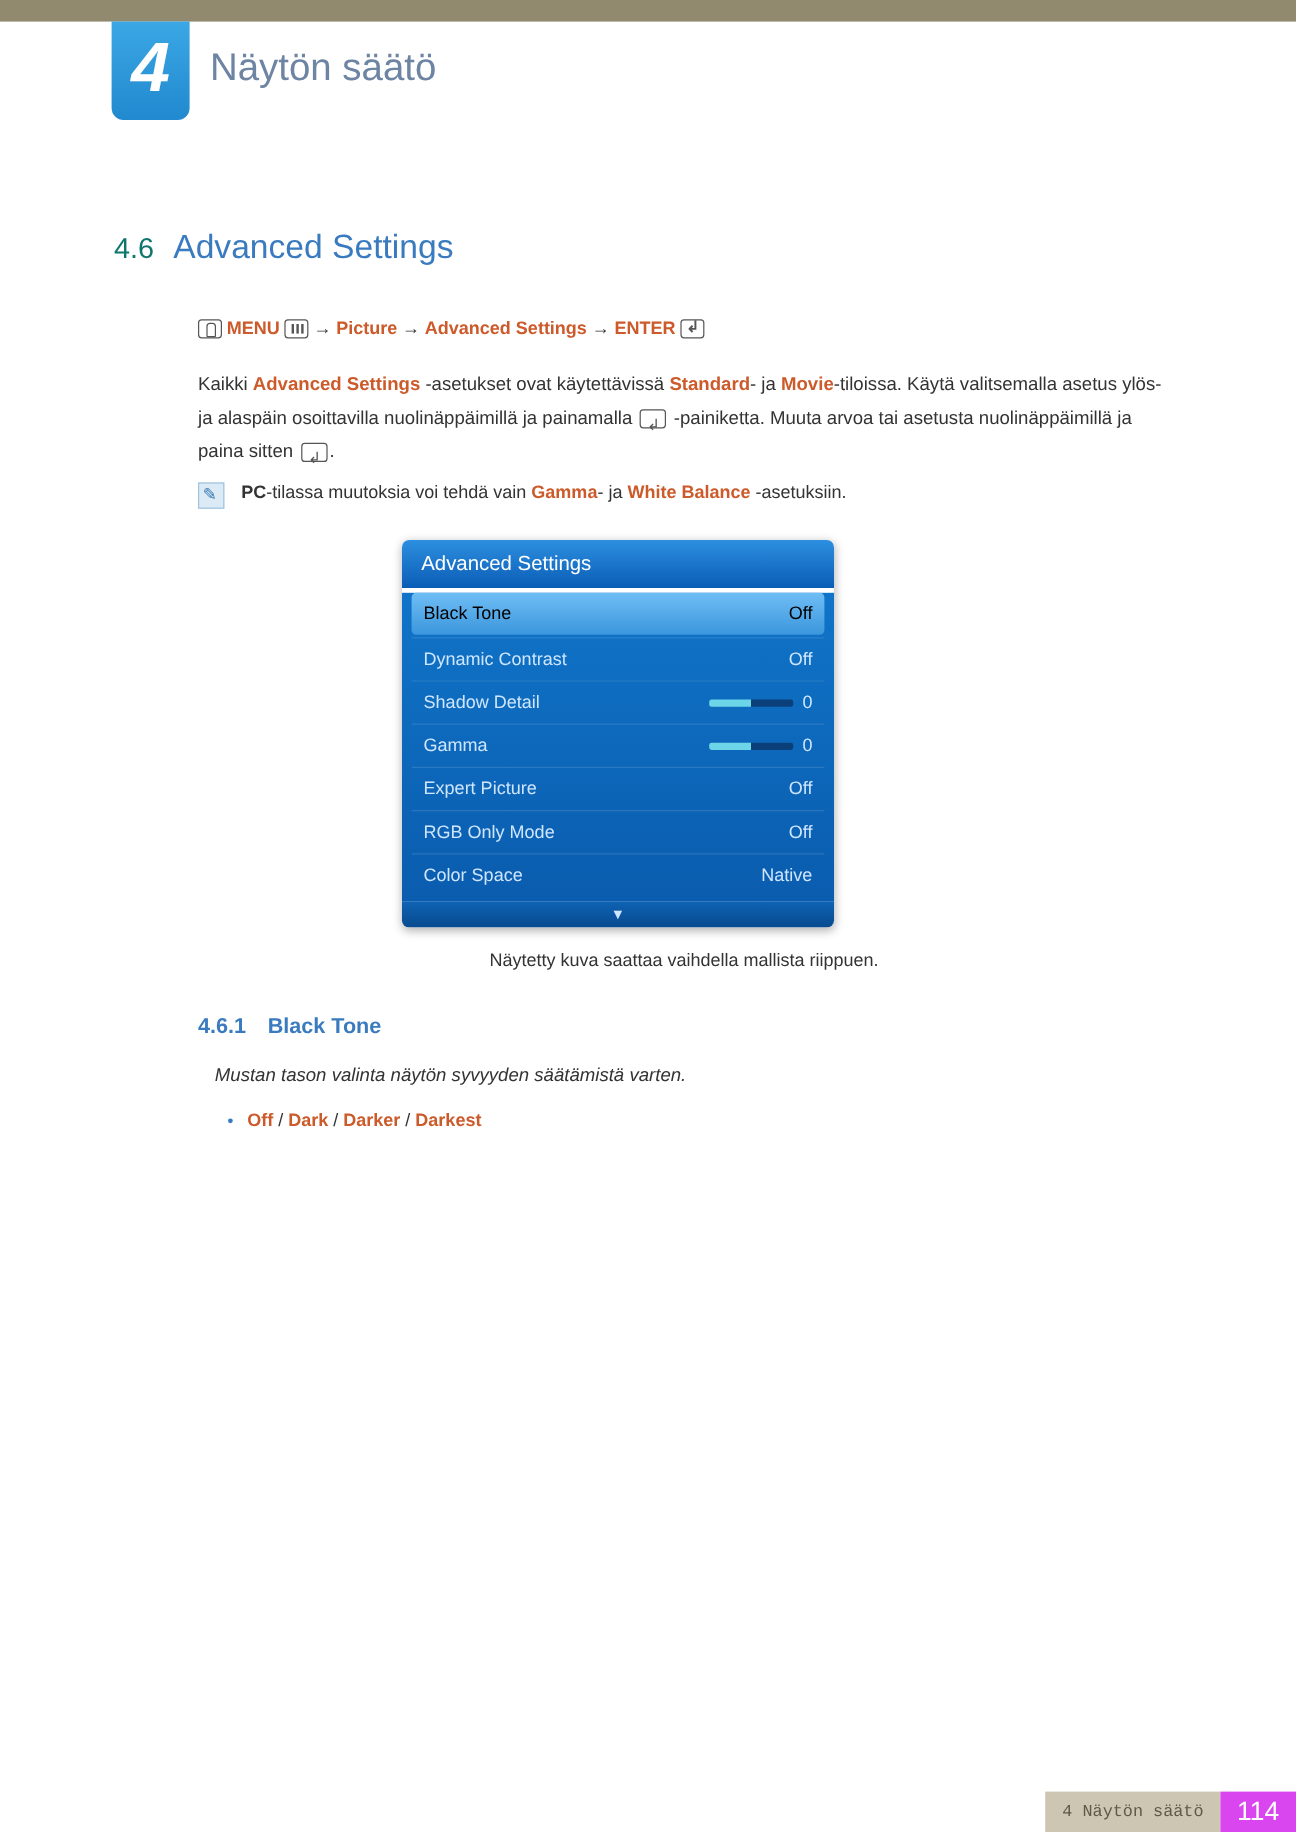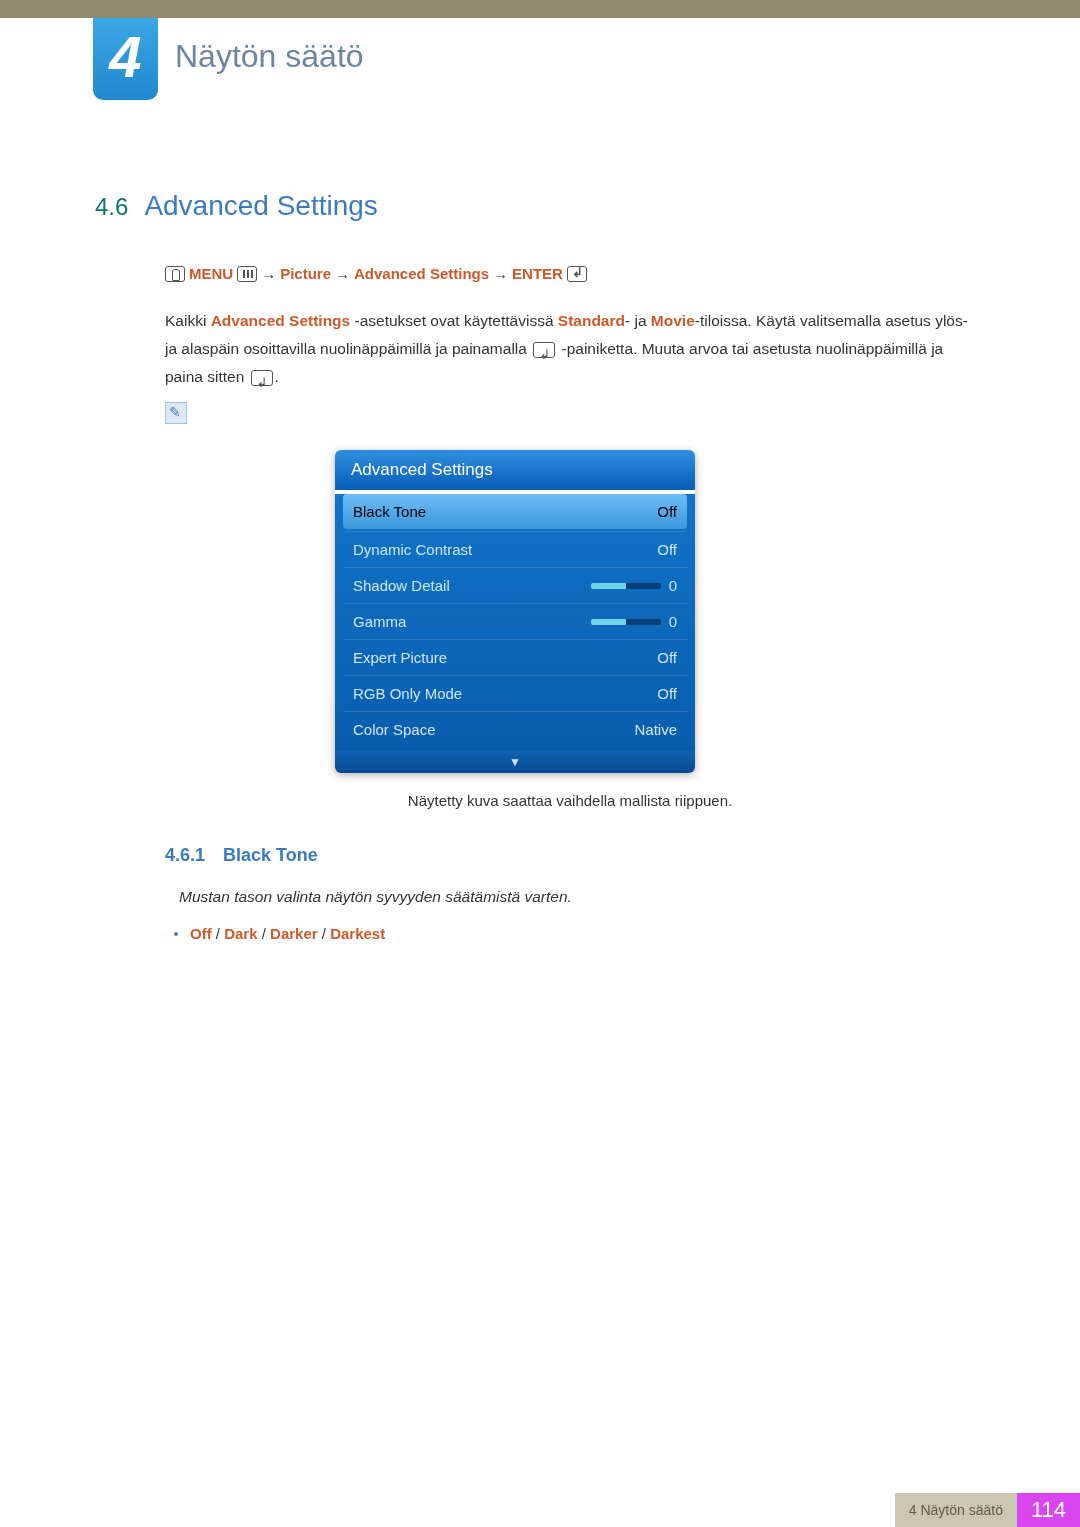--- a/index.html
+++ b/index.html
@@ -207,21 +207,21 @@
   .subsection-title { color: #3a7bbf; font-size: 18px; font-weight: bold; }
 
   .sub-desc {
     position: absolute;
     top: 888px; left: 179px;
     font-size: 15.5px;
     font-style: italic;
   }
   .bullet-row {
     position: absolute;
-    top: 925px; left: 174px;
+    top: 925px; left: 190px;
     font-size: 15px;
     font-weight: bold;
     display: flex;
     align-items: center;
     gap: 12px;
   }
   .bullet-dot { width:4px; height:4px; background:#3a7bbf; border-radius:50%; }
   .bullet-row .hl { color:#cc5a2a; }
   .bullet-row .sep { color:#333; font-weight:normal; }
 
@@ -232,20 +232,21 @@
     display: flex;
     align-items: stretch;
   }
   .footer-label {
     background: #ccc6b2;
     color: #5f5a48;
     font-size: 14px;
     padding: 0 14px;
     display: flex;
     align-items: center;
+    font-family: Liberation Mono, monospace;
   }
   .footer-page {
     background: #d946ef;
     color: #fff;
     font-size: 22px;
     padding: 0 14px;
     display: flex;
     align-items: center;
   }
 </style>
@@ -276,20 +277,23 @@
   <span class="hl">ENTER</span>
   <span class="icon-box icon-enter"></span>
 </div>
 
 <div class="body-text para1">
   <span>Kaikki </span><span class="hl">Advanced Settings</span><span> -asetukset ovat käytettävissä </span><span class="hl">Standard</span><span>- ja </span><span class="hl">Movie</span><span>-tiloissa. Käytä valitsemalla asetus ylös- ja alaspäin osoittavilla nuolinäppäimillä ja painamalla </span><span class="inline-icon enter"></span><span> -painiketta. Muuta arvoa tai asetusta nuolinäppäimillä ja paina sitten </span><span class="inline-icon enter"></span><span>.</span>
 </div>
 
 <div class="note-row">
   <div class="note-icon"></div>
+  <div>
+    <span class="bold">PC</span><span>-tilassa muutoksia voi tehdä vain </span><span class="hl">Gamma</span><span>- ja </span><span class="hl">White Balance</span><span> -asetuksiin.</span>
+  </div>
 </div>
 
 <div class="osd-panel">
   <div class="osd-header">Advanced Settings</div>
   <div class="osd-body">
     <div class="osd-row selected">
       <span>Black Tone</span>
       <span class="osd-val">Off</span>
     </div>
     <div class="osd-row">

